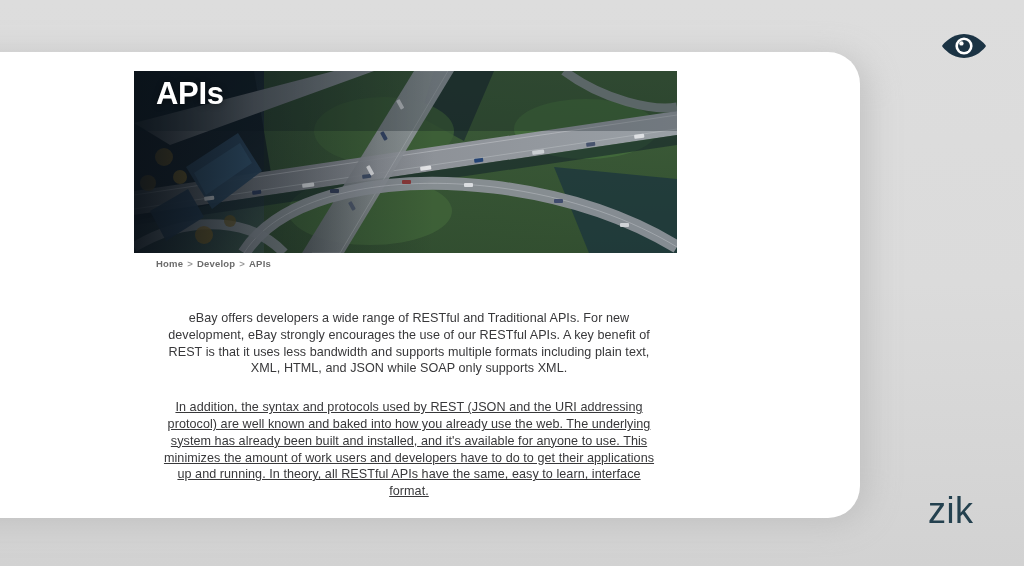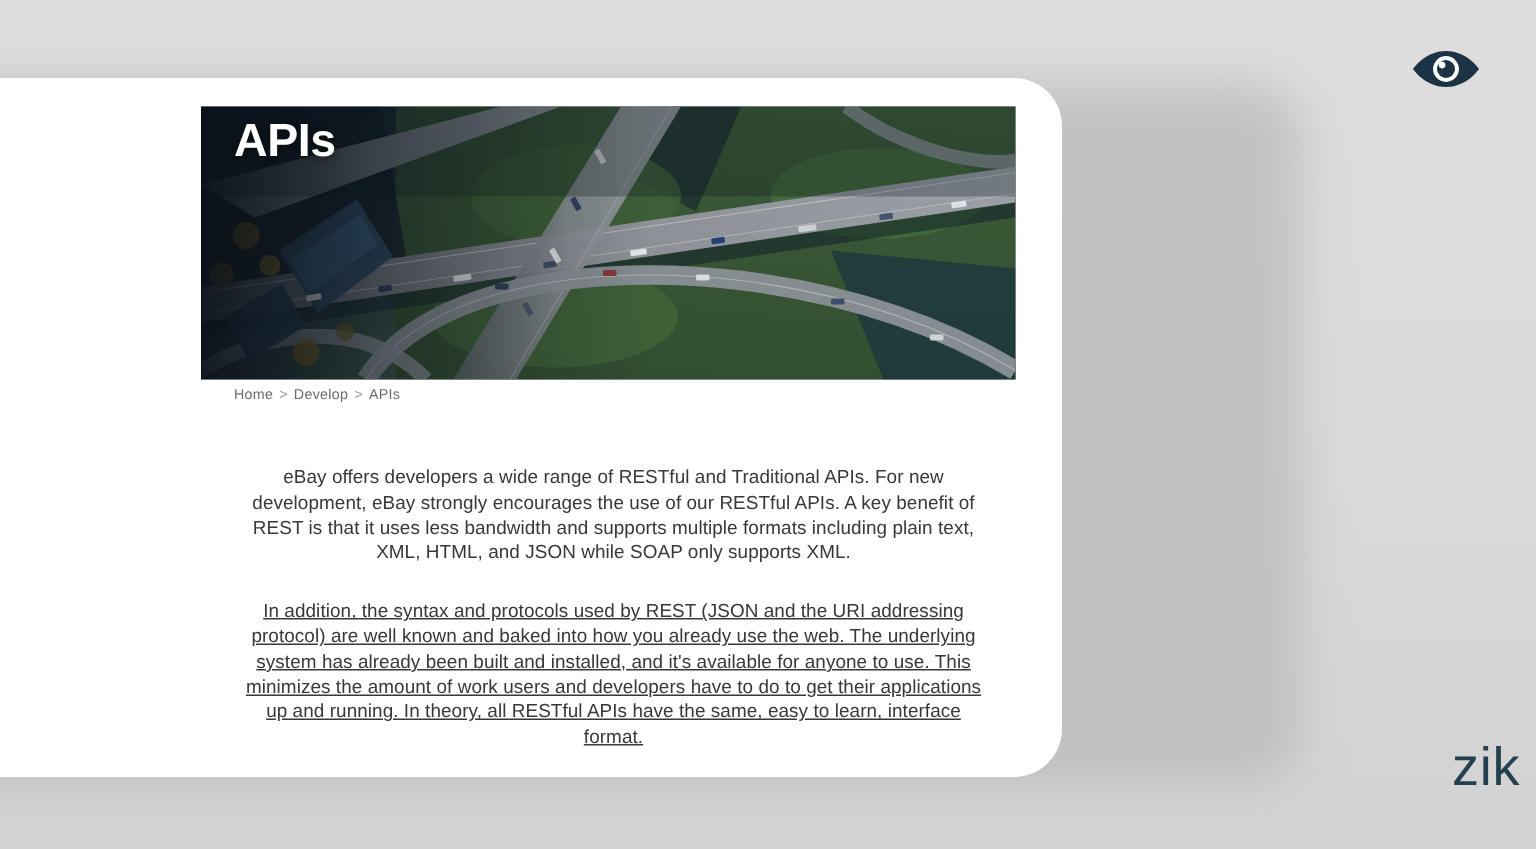--- a/index.html
+++ b/index.html
@@ -33,21 +33,21 @@
     background: #b9b9b9;
     filter: blur(16px);
     opacity: 0.75;
   }
 
   
   .page-card {
     position: absolute;
     left: 0;
     top: 52px;
-    width: 708px;
+    width: 860px;
     height: 466px;
     background: #ffffff;
     border-radius: 0 32px 32px 0;
     overflow: hidden;
   }
 
   
   .hero {
     position: absolute;
     left: 134px;
@@ -77,20 +77,21 @@
 
   
   .breadcrumb {
     position: absolute;
     left: 156px;
     top: 206px;
     font-size: 9.5px;
     color: #6b6b6b;
     letter-spacing: 0.2px;
     white-space: nowrap;
+    font-weight: bold;
   }
   .breadcrumb .crumb {
     color: #6b6b6b;
   }
   .breadcrumb .sep {
     color: #9a9a9a;
     margin: 0 4px;
   }
 
   
@@ -130,21 +131,20 @@
   
   .zik-logo {
     position: absolute;
     left: 928px;
     top: 489px;
     font-size: 36px;
     line-height: 44px;
     color: #24414f;
     letter-spacing: 0.5px;
     font-weight: normal;
-    margin-left: 40px;
   }
 </style>
 </head>
 <body>
 
 <div class="slide-bg"></div>
 <div class="card-shadow"></div>
 
 <div class="page-card">
 

